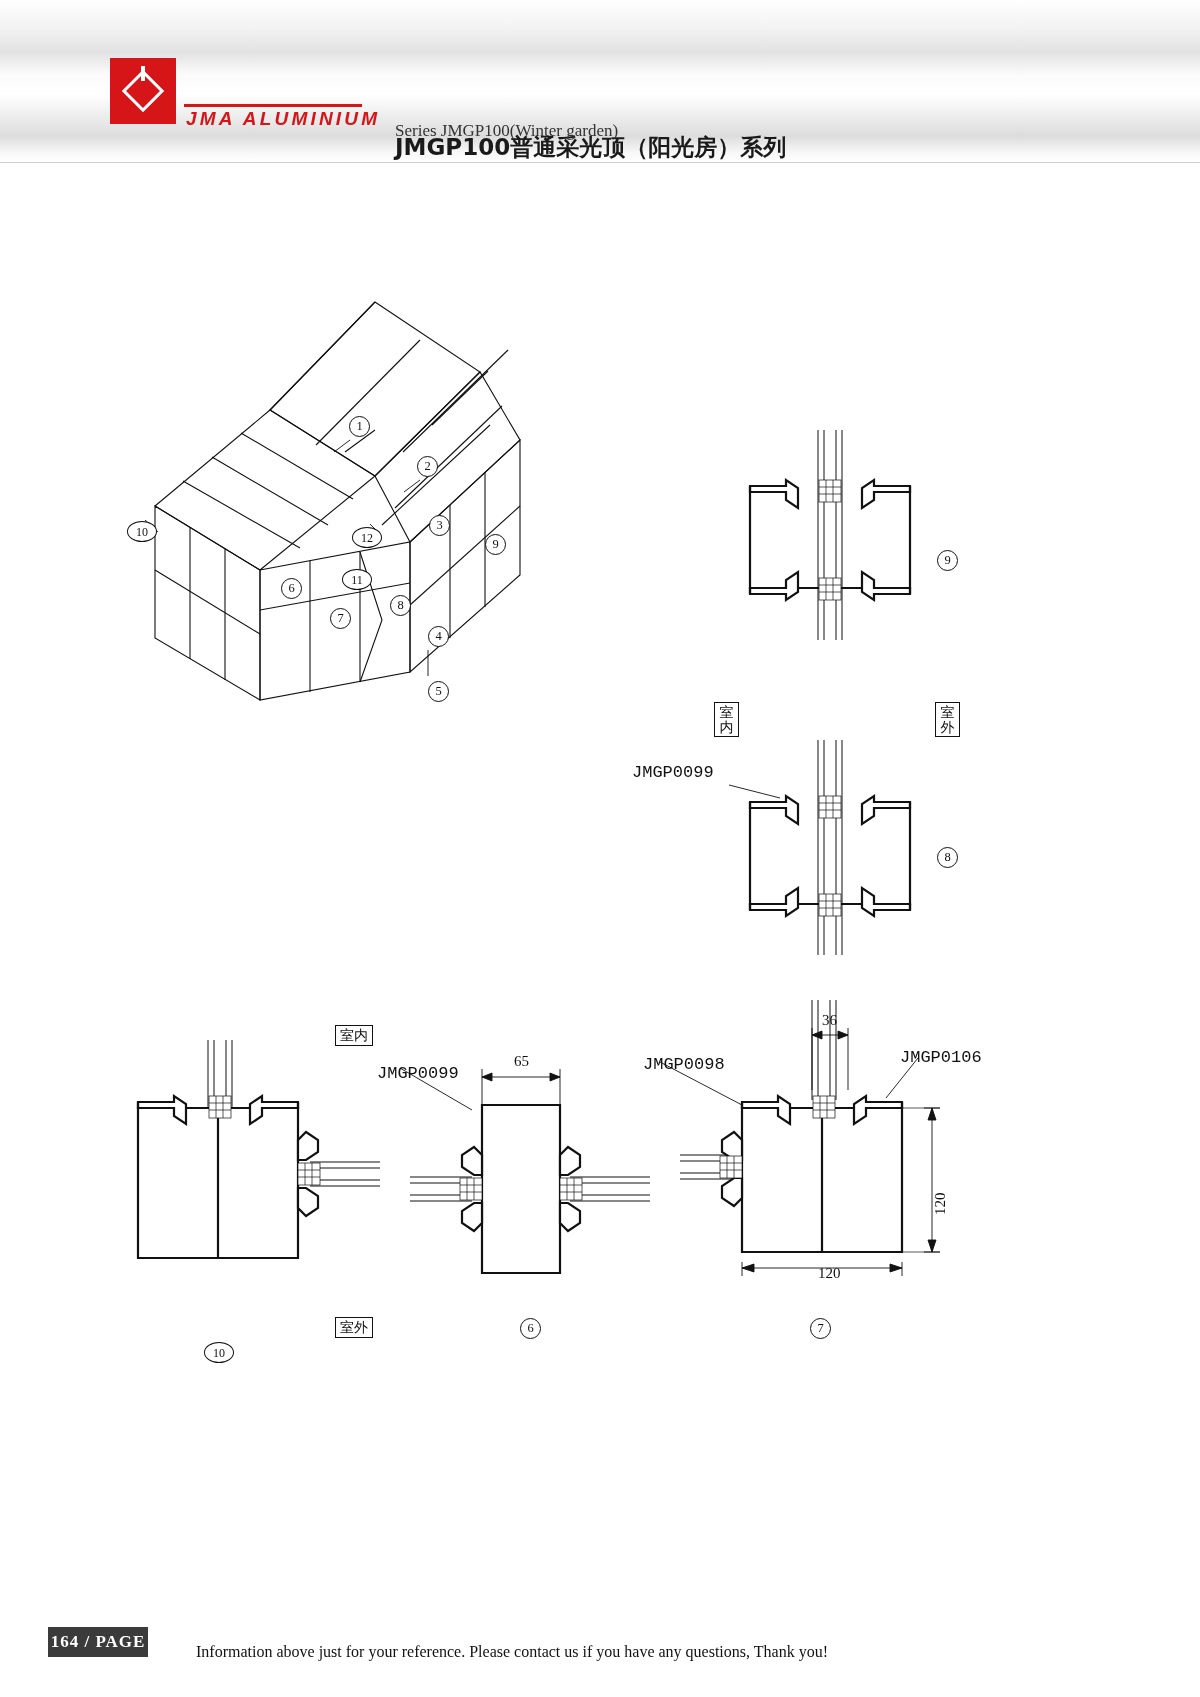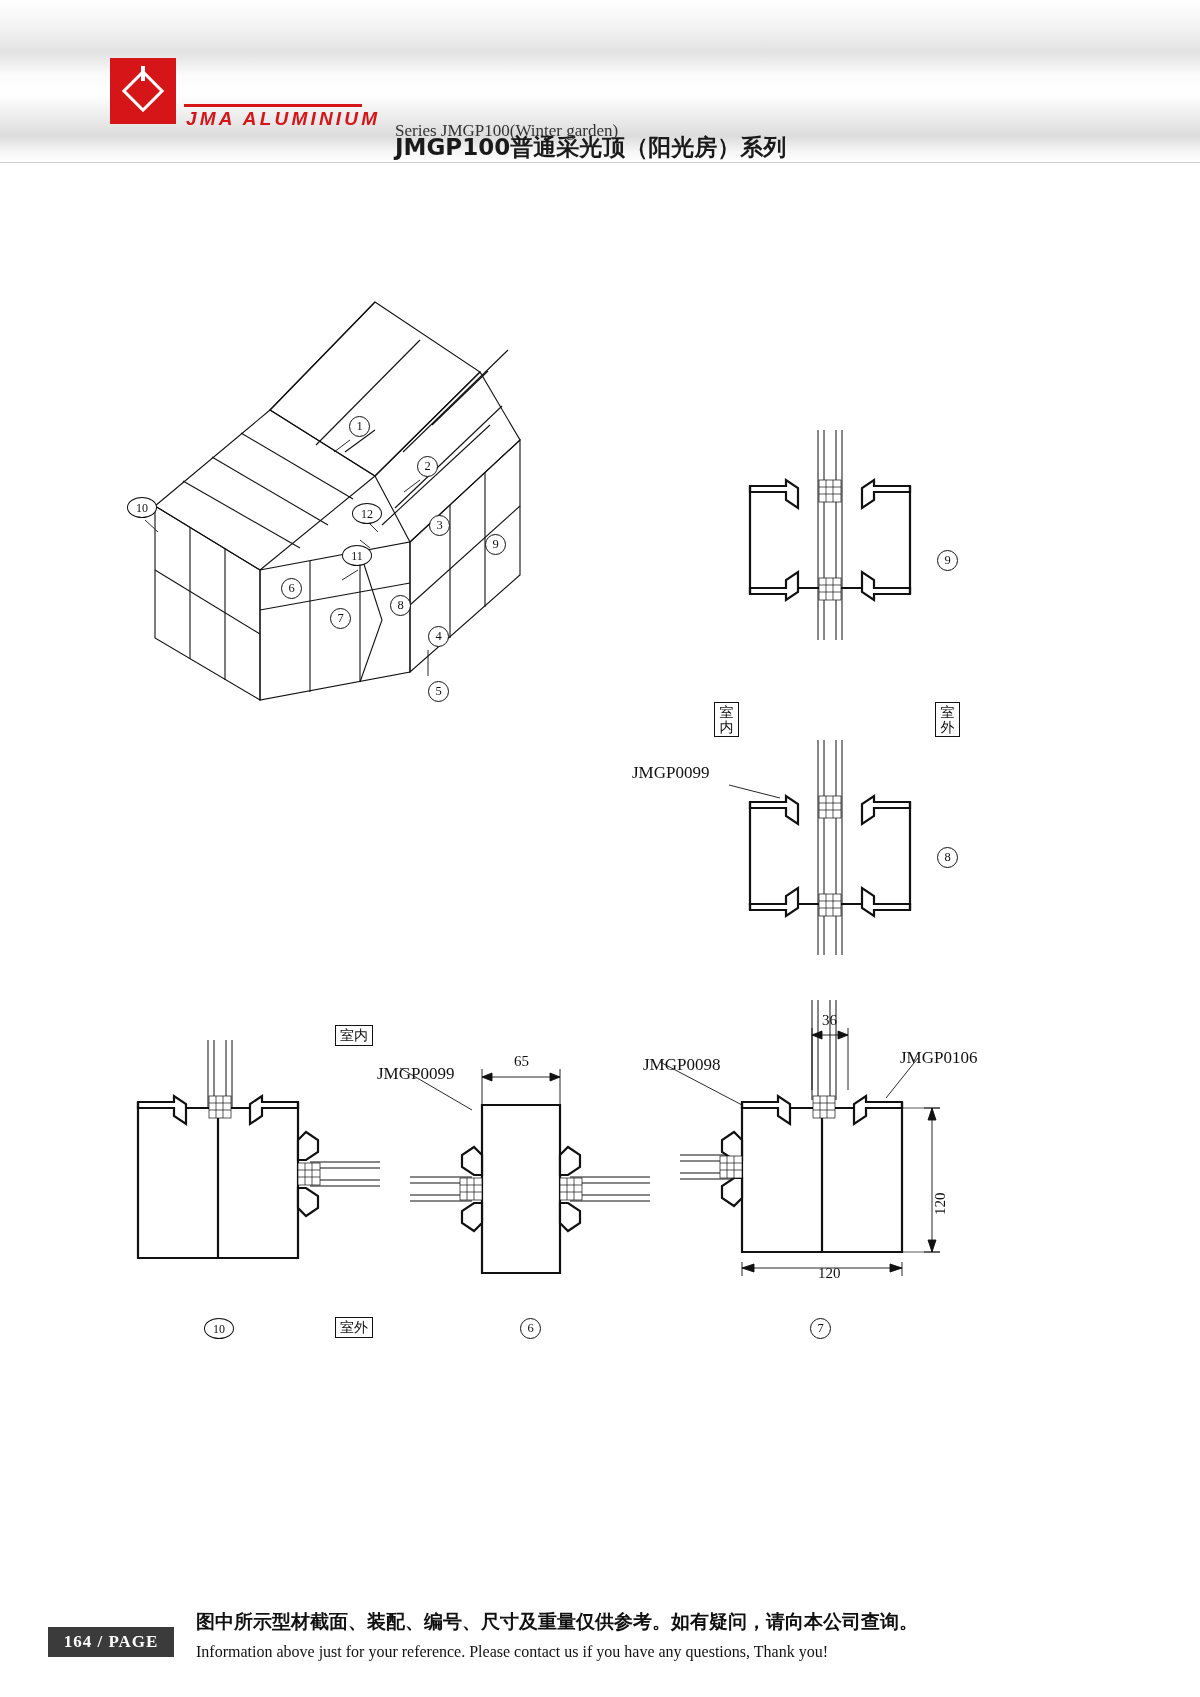--- a/index.html
+++ b/index.html
@@ -54,21 +54,21 @@
     position:absolute; left:395px; top:121px;
     font-family:"Liberation Serif", serif;
     font-size:17px; color:#333333; white-space:nowrap;
   }
 
   
   .footer {
     position:absolute; left:0; bottom:0; width:1200px; height:120px; background:#ffffff;
   }
   .page-badge {
-    position:absolute; left:48px; bottom:40px; width:126px; height:30px;
+    position:absolute; left:48px; bottom:40px; width:100px; height:30px;
     background:#3b3b3b; color:#ffffff;
     font-family:"Liberation Serif", serif;
     font-size:17px; font-weight:bold; letter-spacing:1px;
     display:flex; align-items:center; justify-content:center;
   }
   .footer-cn {
     position:absolute; left:196px; bottom:62px;
     font-family:"DejaVu Sans", sans-serif;
     font-size:19px; font-weight:bold; color:#111111; white-space:nowrap;
   }
@@ -79,30 +79,30 @@
   }
 
   
   .callout {
     position:absolute; width:21px; height:21px; border:1.3px solid #111;
     border-radius:50%; background:#fff;
     font-family:"Liberation Serif", serif; font-size:12.5px; color:#111;
     display:flex; align-items:center; justify-content:center;
     line-height:1;
   }
-  .callout.wide { width:30px; height:21px; border-radius:50%; font-size:12px; }
+  .callout.wide { width:30px; height:21px; border-radius:50%; font-size:12px;margin-top:24px; }
   .boxlabel {
     position:absolute; border:1.1px solid #111; background:#fff;
     font-family:"DejaVu Sans", sans-serif; font-size:14px; color:#111;
     padding:2px 4px; line-height:1.05; text-align:center;
   }
   .boxlabel.vert { width:25px; }
   .partlabel {
     position:absolute;
-    font-family:Liberation Serif, serif; font-size:17px; color:#111; white-space:nowrap;
+    font-family:Liberation Mono, monospace; font-size:17px; color:#111; white-space:nowrap;
   }
   .dimtext {
     position:absolute;
     font-family:"Liberation Serif", serif; font-size:15px; color:#111; white-space:nowrap;
   }
   .dimtext.rot { transform:rotate(-90deg); transform-origin:left top; }
   svg { position:absolute; overflow:visible; }
   .ln { stroke:#111; fill:none; }
 </style>
 </head>
@@ -400,15 +400,14 @@
       <path d="M 153 103 L 175 103 M 153 110 L 175 110 M 160 96 L 160 118 M 167 96 L 167 118"></path>
       <rect x="60" y="156" width="22" height="22" fill="#fff"></rect>
       <path d="M 60 163 L 82 163 M 60 170 L 82 170 M 67 156 L 67 178 M 74 156 L 74 178"></path>
     </g>
   </svg>
   <div class="callout" style="left:810px; top:1318px;">7</div>
 </div>
 
 <div class="footer">
   <div class="page-badge">164 / PAGE</div>
-  <div class="footer-cn">图中所示型材截面、装配、编号、尺寸及重量仅供参考。如有疑问，请向本公司查询。</div>
   <div class="footer-en">Information above just for your reference. Please contact us if you have any questions, Thank you!</div>
 </div>
 
 </body></html>

